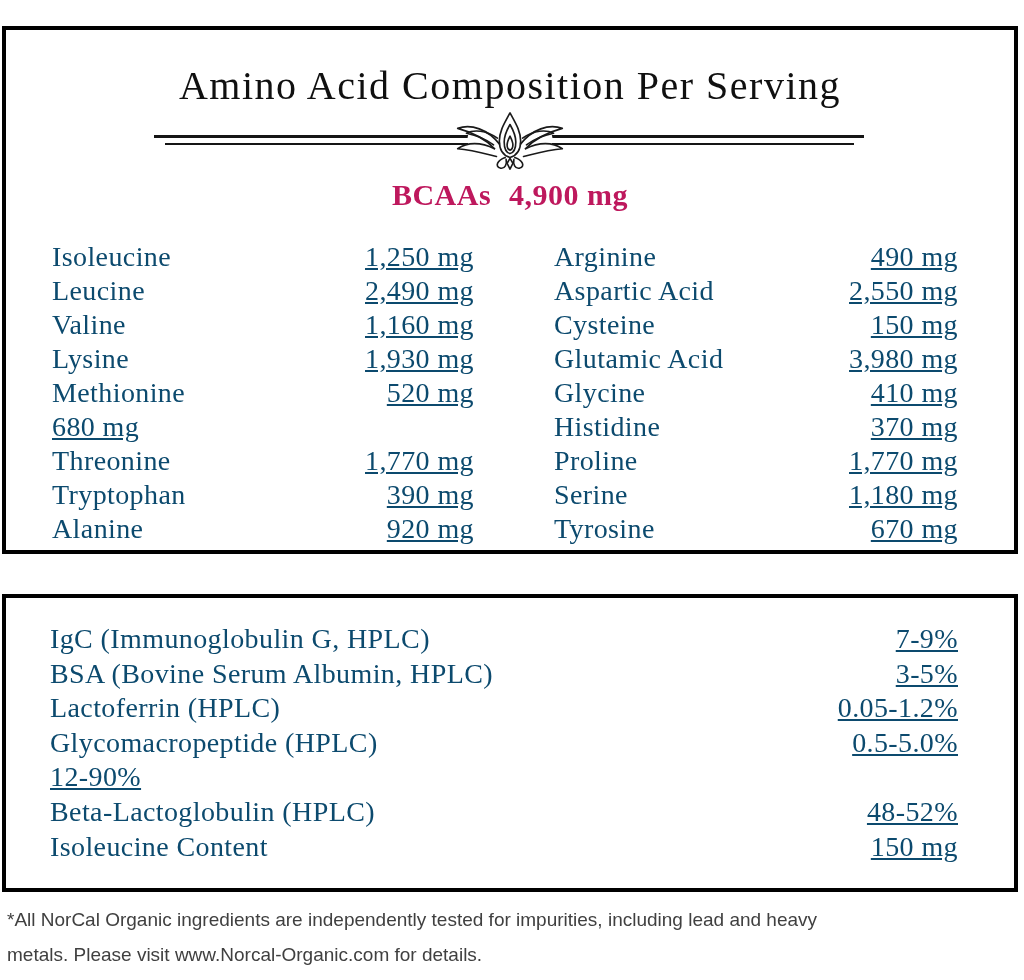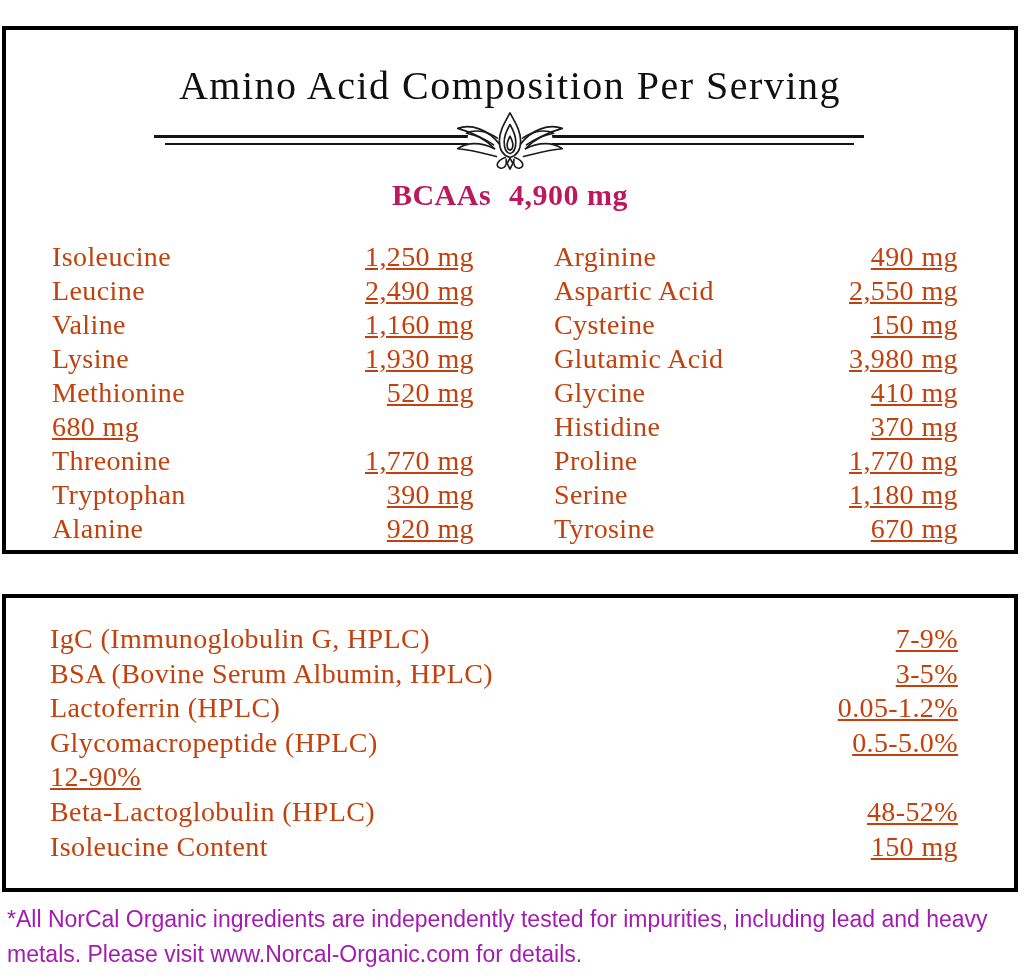--- a/index.html
+++ b/index.html
@@ -83,42 +83,42 @@
   .col { display: block; }
   .col-left  { width: 422px; }
   .col-right { width: 404px; }
 
   .row {
     display: flex;
     justify-content: space-between;
     font-size: 28px;
     line-height: 34px;
     letter-spacing: 0.4px;
-    color: #c2410c;
+    color: #0c4a6e;
     align-items: center;
   }
   .row .row-value { white-space: nowrap; text-decoration: underline; }
 
   .panel2 .rows {
     padding: 24px 56px 0 44px;
   }
   .panel2 .row {
     line-height: 34.6px;
     gap: 28px;
   }
 
   .footnote {
     position: absolute;
     left: 7px;
     top: 902px;
     width: 1014px;
     font-family: "Liberation Sans", sans-serif;
-    font-size: 23px;
+    font-size: 19px;
     line-height: 35px;
-    color: #a21caf;
+    color: #404040;
   }
   .footnote div { white-space: nowrap; }
 
   svg .ink {
     fill: none;
     stroke: #1a1a1a;
     stroke-width: 1.7;
     stroke-linecap: round;
     stroke-linejoin: round;
   }

